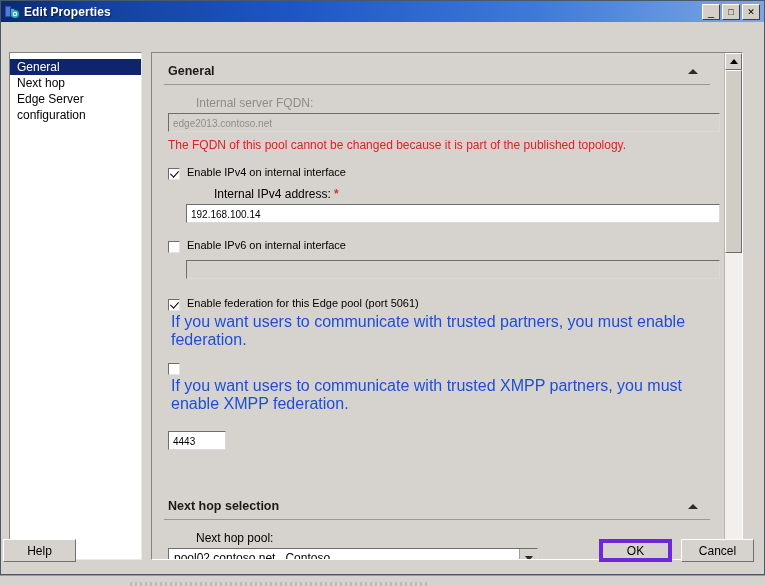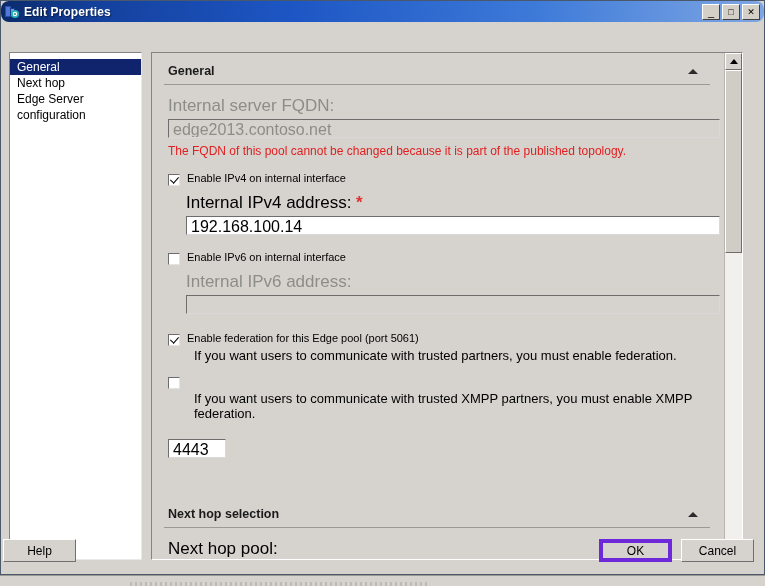--- a/index.html
+++ b/index.html
@@ -32,21 +32,20 @@
 
   
   .titlebar {
     height: 21px;
     background: linear-gradient(to right, #0a2a6b 0%, #14409c 12%, #1d56c4 38%, #3d7ad8 70%, #7ea6e4 100%);
     display: flex;
     align-items: center;
     flex: none;
     position: relative;
     overflow: hidden;
-    border-radius: 8px;
   }
   .title-icon {
     width: 16px; height: 16px;
     margin-left: 3px; margin-right: 4px;
     position: relative;
     flex: none;
   }
   .title-text {
     color: #ffffff;
     font-weight: bold;
@@ -156,36 +155,37 @@
   }
   .tri-up {
     width: 0; height: 0;
     border-left: 5px solid transparent;
     border-right: 5px solid transparent;
     border-bottom: 5px solid #2b2b2b;
     margin-right: 8px;
   }
 
   .field-label {
-    font-size: 17px;
+    font-size: 12px;
     color: #000;
     margin-bottom: 3px;
     padding-left: 4px;
+    margin-left: 28px;
   }
   .field-label.disabled { color: #8d8d87; }
   .req { color: #e03030; font-weight: bold; }
 
   .textbox {
     height: 19px;
     box-sizing: border-box;
     border: 1px solid;
     border-color: #6d6d6d #d9d9d9 #d9d9d9 #6d6d6d;
     background: #ffffff;
     font-family: "Liberation Sans", sans-serif;
-    font-size: 16px;
+    font-size: 10px;
     color: #000;
     padding: 1px 0 0 4px;
     line-height: 17px;
     white-space: nowrap;
     overflow: hidden;
     margin-left: 4px;
   }
   .textbox.disabled {
     background: #d6d3ce;
     color: #8d8d87;
@@ -221,23 +221,23 @@
     content: "";
     position: absolute;
     left: 3px; top: 0px;
     width: 4px; height: 7px;
     border: solid #000;
     border-width: 0 1.6px 1.6px 0;
     transform: rotate(42deg);
   }
   .check-label { font-size: 11px; color: #000; }
   .sub-note {
-    font-size: 13px;
-    color: #000000;
-    margin-left: 30px;
+    font-size: 16px;
+    color: #1d4ed8;
+    margin-left: 7px;
     margin-top: 2px;
   }
 
   .combo {
     height: 20px;
     width: 370px;
     margin-left: 4px;
     box-sizing: border-box;
     border: 1px solid;
     border-color: #6d6d6d #d9d9d9 #d9d9d9 #6d6d6d;
@@ -448,21 +448,20 @@
         </div>
         <div class="textbox tb-indent">192.168.100.14</div>
 
         <div style="height:16px"></div>
 
         <div class="check-row">
           <span class="cbox"></span>
           <span class="check-label">Enable IPv6 on internal interface</span>
         </div>
         <div style="height:7px"></div>
-        <div class="field-label disabled" style="padding-left:22px">Internal IPv6 address:</div>
         <div class="textbox disabled tb-indent"></div>
 
         <div style="height:18px"></div>
 
         <div class="check-row">
           <span class="cbox checked"></span>
           <span class="check-label">Enable federation for this Edge pool (port 5061)</span>
         </div>
         <div class="sub-note">If you want users to communicate with trusted partners, you must enable federation.</div>
 

